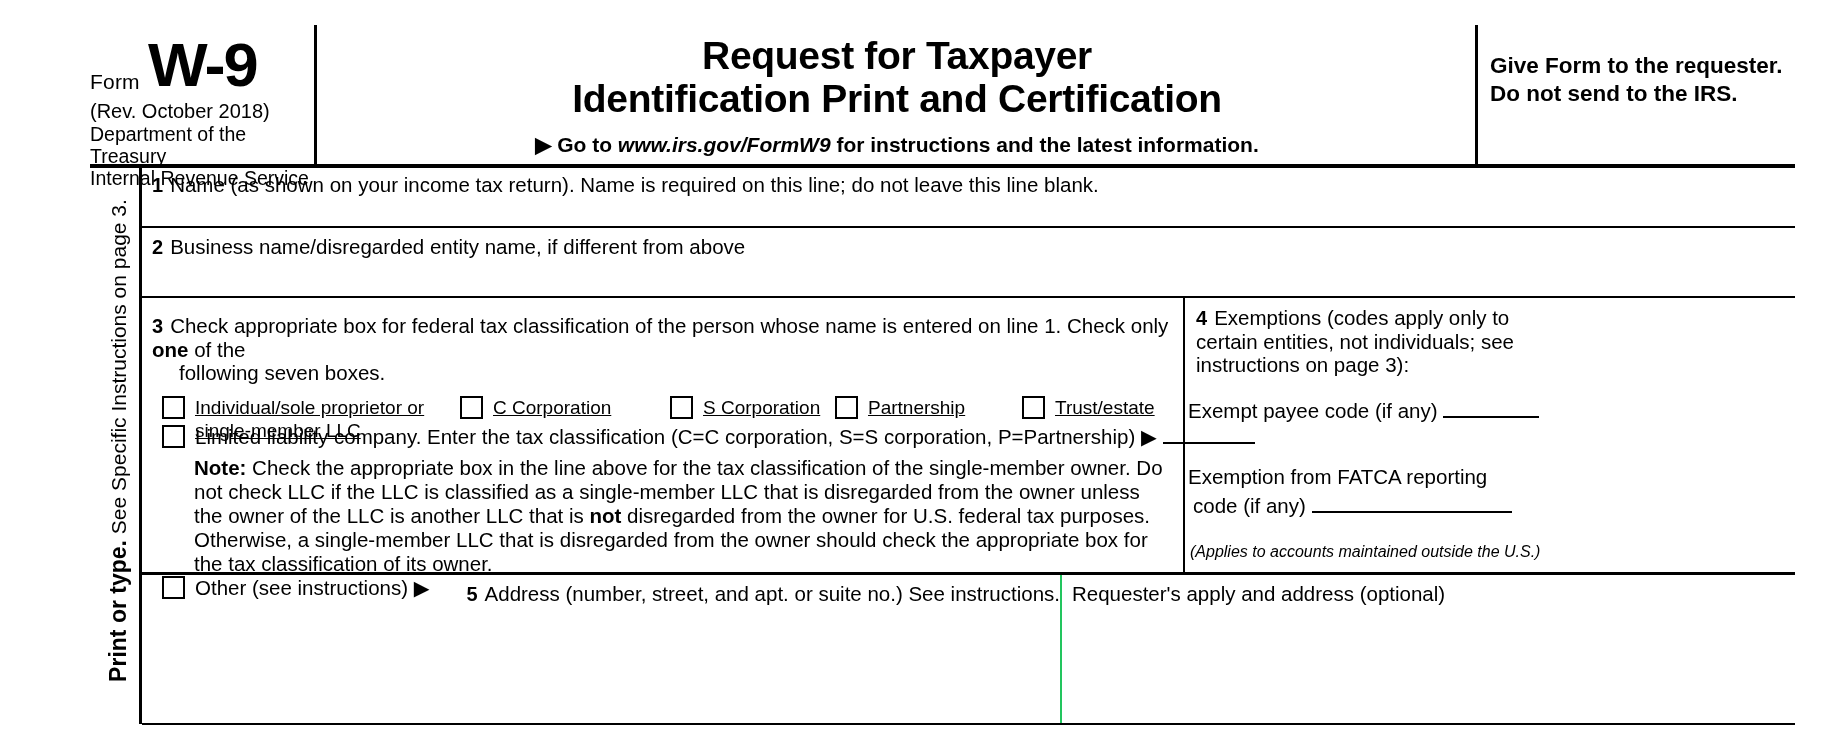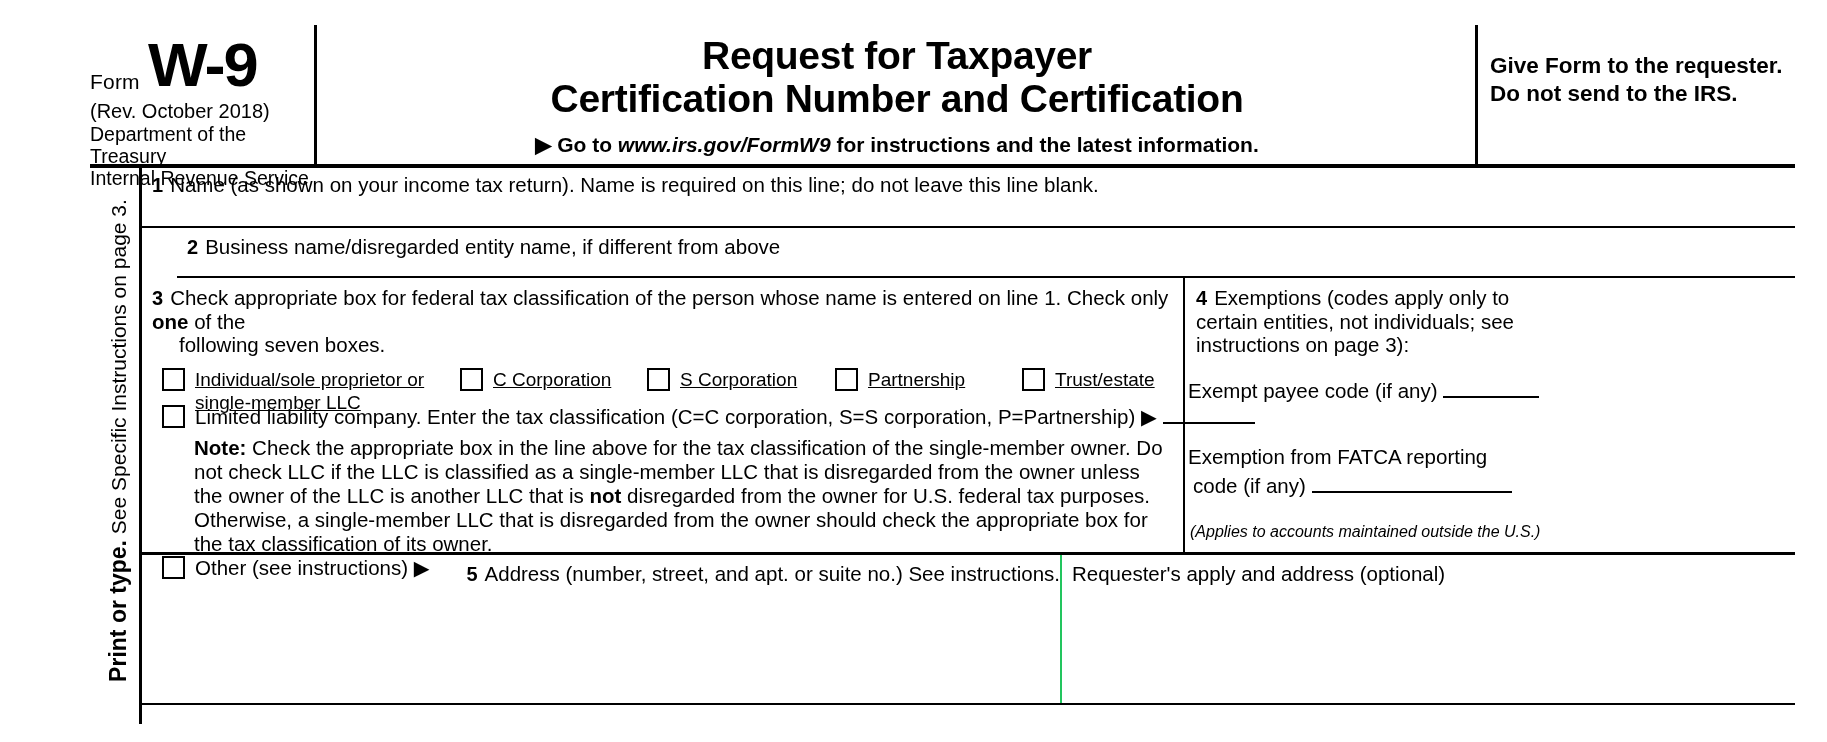--- a/index.html
+++ b/index.html
@@ -174,21 +174,21 @@
   .flabel {
     font-size: 20.5px;
     line-height: 24px;
   }
   .pad {
     padding: 7px 0 0 10px;
   }
 
   
   .row-name { height: 62px; }
-  .row-biz  { height: 50px; margin-left: 35px; }
+  .row-biz  { height: 70px; }
 
   
   .row-class {
     height: 277px;
     display: flex;
   }
   .class-left {
     width: 1043px;
     border-right: 2px solid #000;
     box-sizing: border-box;
@@ -198,20 +198,21 @@
     flex: 1;
     position: relative;
     padding: 8px 0 0 8px;
     box-sizing: border-box;
   }
 
   .cls-intro {
     padding: 8px 0 0 10px;
     font-size: 20.5px;
     line-height: 23px;
+    margin-top: 8px;
   }
 
   .cbrow {
     position: relative;
     margin-top: 12px;
     height: 56px;
   }
   .cb {
     display: inline-block;
     width: 23px;
@@ -328,21 +329,21 @@
         <div>Department of the Treasury</div>
         <div>Internal Revenue Service</div>
       </div>
     </div>
 
     <div class="hdr-vline-1"></div>
 
     <div class="hdr-center">
       <div class="hdr-title">
         <div>Request for Taxpayer</div>
-        <div>Certification Number and Certification</div>
+        <div>Identification Print and Certification</div>
       </div>
       <div class="hdr-goto">
         <span>▶</span>
         <span>Go to </span><span class="url">www.irs.gov/FormW9</span><span> for instructions and the latest information.</span>
       </div>
     </div>
 
     <div class="hdr-vline-2"></div>
 
     <div class="hdr-right">Give Form to the requester. Do not send to the IRS.</div>
@@ -382,21 +383,21 @@
           <div class="cbrow">
             <div class="cbitem" style="left:20px;">
               <span class="cb"></span><span class="cbtxt">
                 <span>Individual/sole proprietor or</span><br>
                 <span>single-member LLC</span>
               </span>
             </div>
             <div class="cbitem" style="left:318px;">
               <span class="cb"></span><span class="cbtxt">C Corporation</span>
             </div>
-            <div class="cbitem" style="left:505px;">
+            <div class="cbitem" style="left:528px;">
               <span class="cb"></span><span class="cbtxt">S Corporation</span>
             </div>
             <div class="cbitem" style="left:693px;">
               <span class="cb"></span><span class="cbtxt">Partnership</span>
             </div>
             <div class="cbitem" style="left:880px;">
               <span class="cb"></span><span class="cbtxt">Trust/estate</span>
             </div>
           </div>
 

